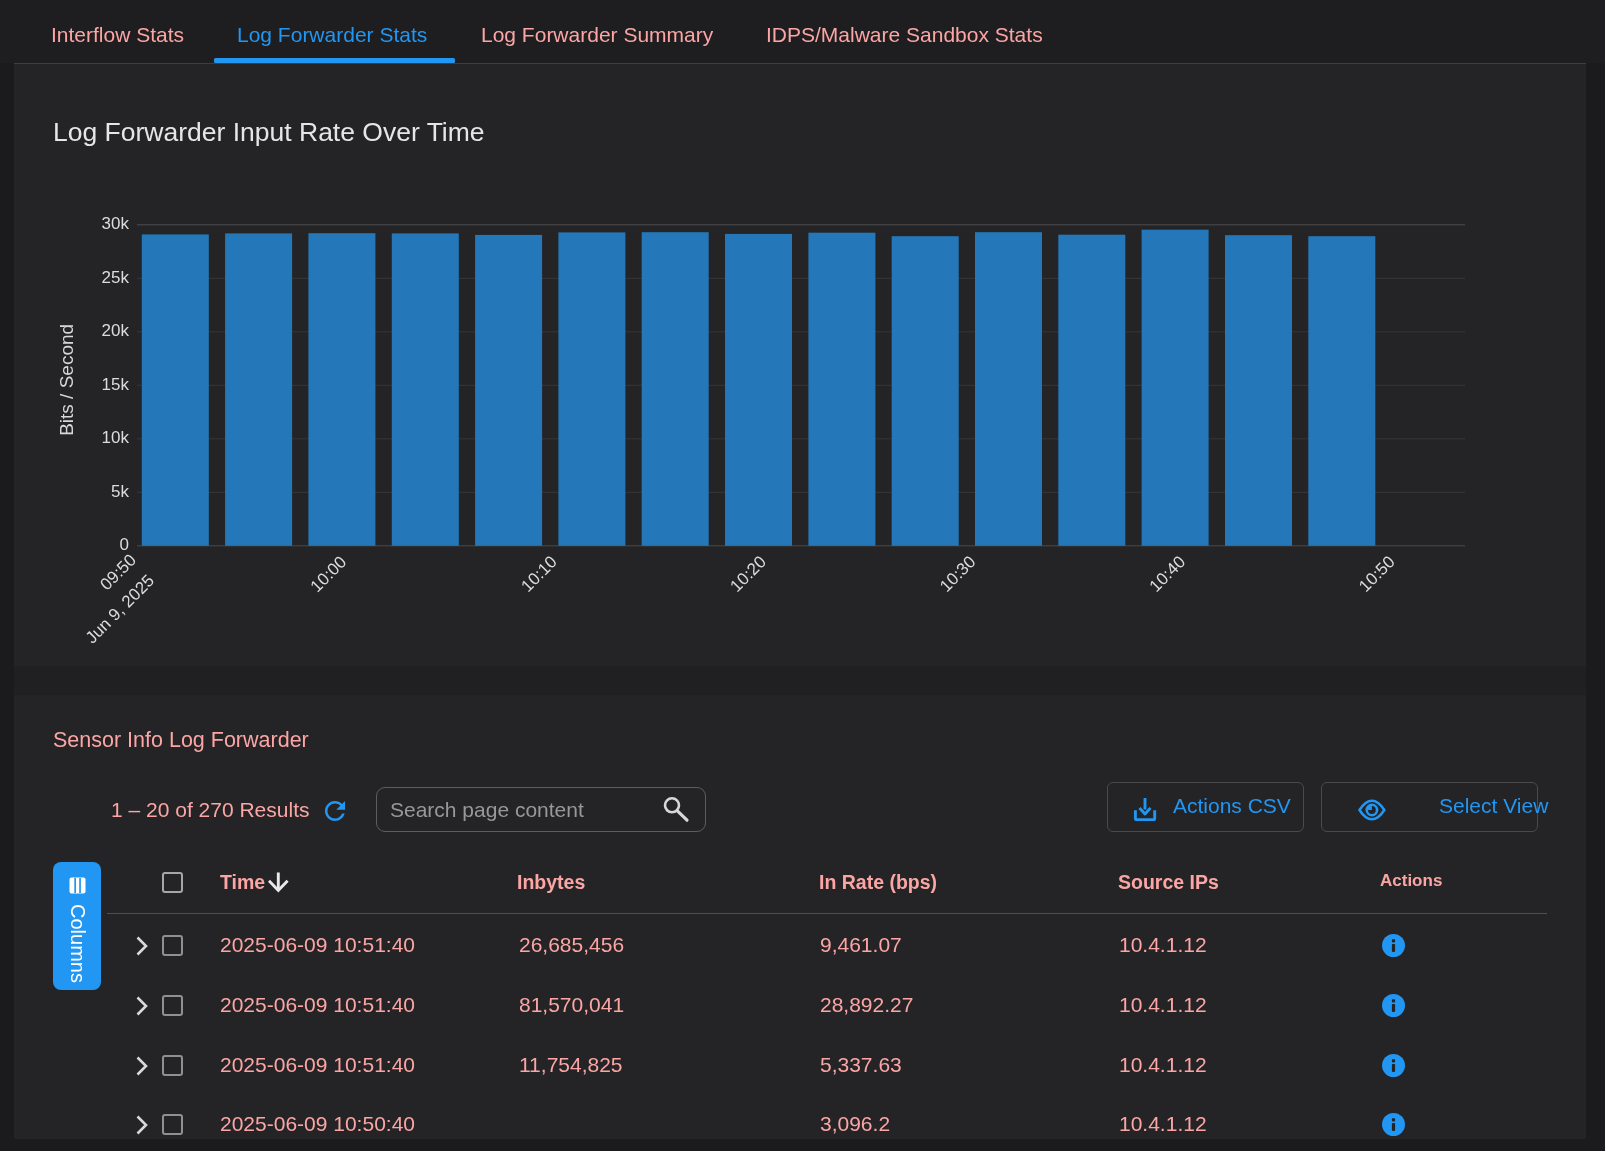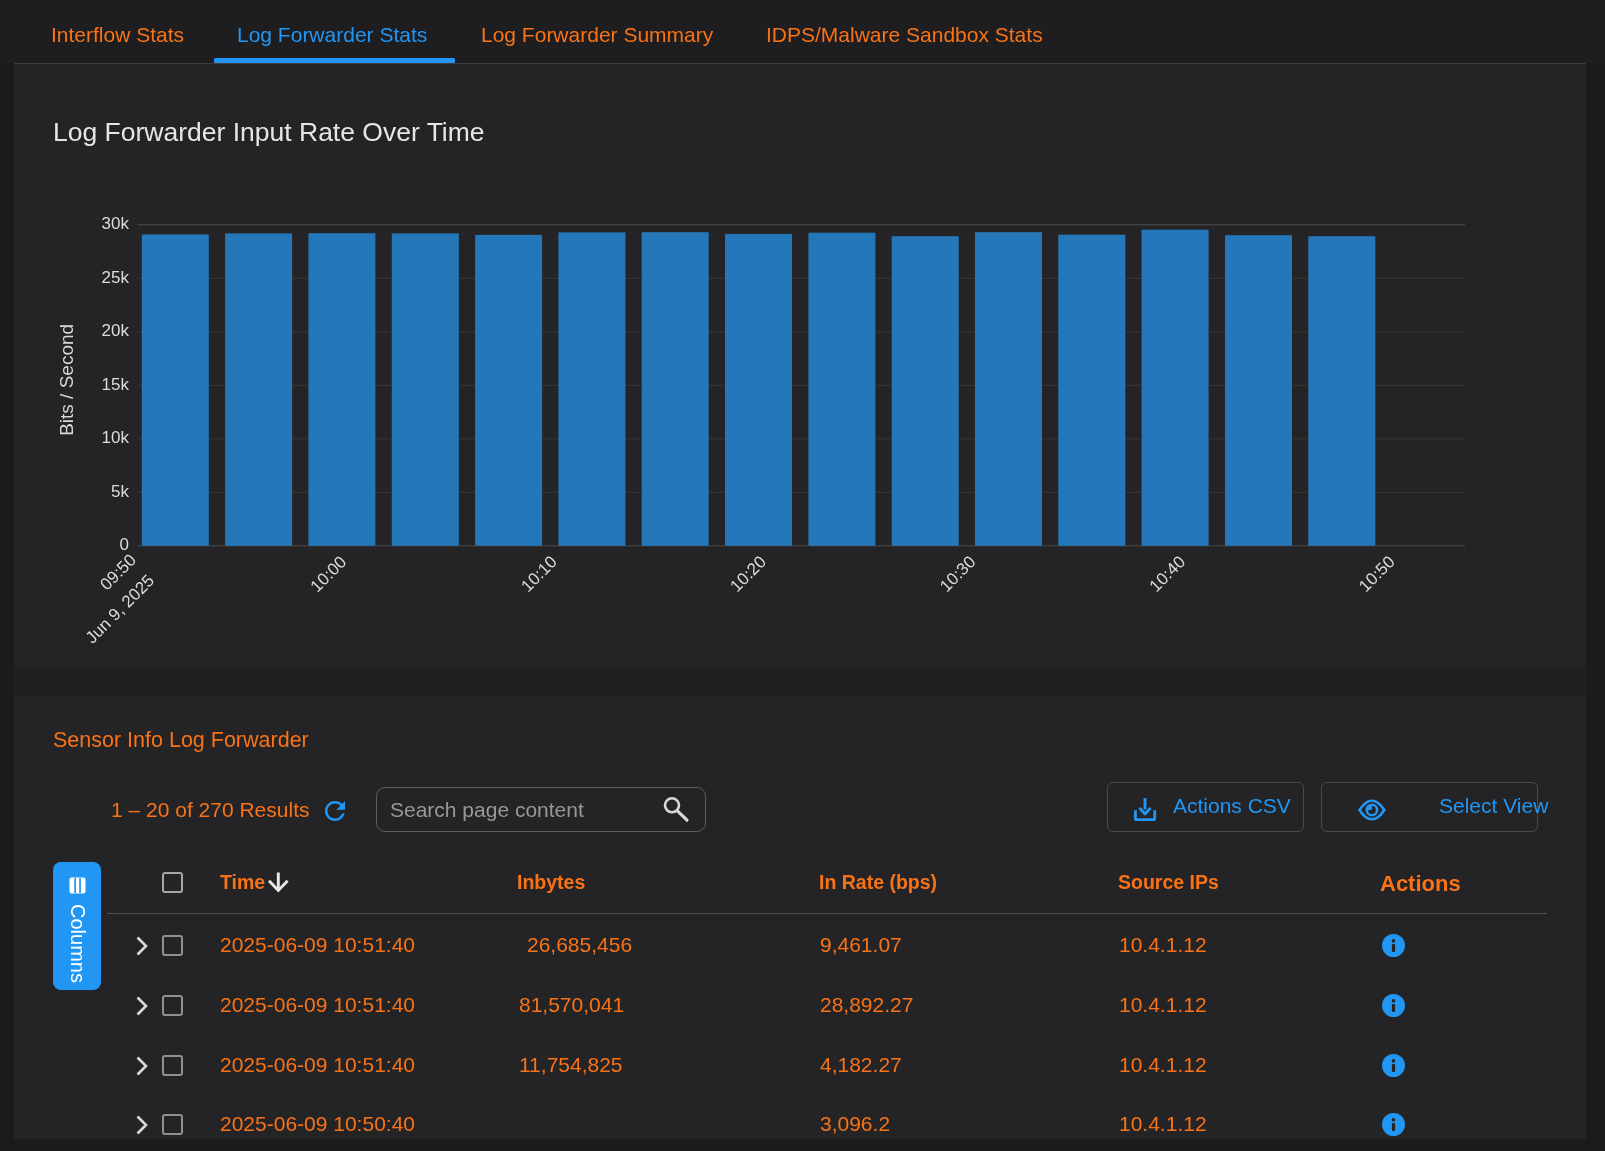--- a/index.html
+++ b/index.html
@@ -1,19 +1,19 @@
 <!DOCTYPE html>
 <html><head>
 <meta charset="utf-8">
 <style>
   html,body{margin:0;padding:0;background:#1b1b1d;font-family:"Liberation Sans",sans-serif;}
   body{width:1605px;height:1151px;position:relative;overflow:hidden;}
   .abs{position:absolute;}
   .panel{background:#242426;}
-  .txt{position:absolute;white-space:nowrap;color:#f97316;}
+  .txt{position:absolute;white-space:nowrap;color:#fca5a5;}
   .blue{color:#2196f3;}
 </style>
 </head>
 <body>
 
   <div class="abs" style="left:14px;top:64px;width:1572px;height:1087px;background:#202022;"></div>
 
   <div class="abs" style="left:0;top:0;width:1605px;height:63px;background:#1e1e20;"></div>
   <div class="abs" style="left:14px;top:63px;width:1572px;height:1px;background:#3e3e40;"></div>
   <div class="txt" style="left:51px;top:23px;font-size:21px;">Interflow Stats</div>
@@ -139,21 +139,21 @@
 
   <div class="abs" style="left:161.5px;top:872px;width:17px;height:17px;border:2.5px solid #a6a6a6;border-radius:3px;"></div>
   <div class="txt" style="left:220px;top:871px;font-size:19.5px;font-weight:bold;">Time</div>
   <svg class="abs" style="left:267px;top:870px;" width="23" height="23" viewBox="0 0 23 23">
     <line x1="11.3" y1="2.5" x2="11.3" y2="19" stroke="#e9e9e9" stroke-width="2.9"></line>
     <path d="M2 10.8 L11.3 20.5 L20.6 10.8" fill="none" stroke="#e9e9e9" stroke-width="2.9"></path>
   </svg>
   <div class="txt" style="left:517px;top:871px;font-size:19.5px;font-weight:bold;">Inbytes</div>
   <div class="txt" style="left:819px;top:871px;font-size:19.5px;font-weight:bold;">In Rate (bps)</div>
   <div class="txt" style="left:1118px;top:871px;font-size:19.5px;font-weight:bold;">Source IPs</div>
-  <div class="txt" style="left:1380px;top:871px;font-size:22px;font-weight:bold;">Actions</div>
+  <div class="txt" style="left:1380px;top:871px;font-size:17px;font-weight:bold;">Actions</div>
   <div class="abs" style="left:107px;top:913px;width:1440px;height:1px;background:#4f4f50;"></div>
 
   <svg class="abs" style="left:136px;top:934.5px;" width="12" height="22" viewBox="0 0 12 22">
     <path d="M1.5 2.5 L10 11 L1.5 19.5" fill="none" stroke="#d9d9d9" stroke-width="2.6"></path>
   </svg>
   <svg class="abs" style="left:136px;top:994.5px;" width="12" height="22" viewBox="0 0 12 22">
     <path d="M1.5 2.5 L10 11 L1.5 19.5" fill="none" stroke="#d9d9d9" stroke-width="2.6"></path>
   </svg>
   <svg class="abs" style="left:136px;top:1054.5px;" width="12" height="22" viewBox="0 0 12 22">
     <path d="M1.5 2.5 L10 11 L1.5 19.5" fill="none" stroke="#d9d9d9" stroke-width="2.6"></path>
@@ -161,32 +161,32 @@
   <svg class="abs" style="left:136px;top:1113.5px;" width="12" height="22" viewBox="0 0 12 22">
     <path d="M1.5 2.5 L10 11 L1.5 19.5" fill="none" stroke="#d9d9d9" stroke-width="2.6"></path>
   </svg>
 
   <div class="abs" style="left:161.5px;top:934.5px;width:17px;height:17px;border:2.5px solid #909090;border-radius:3px;"></div>
   <div class="abs" style="left:161.5px;top:994.5px;width:17px;height:17px;border:2.5px solid #909090;border-radius:3px;"></div>
   <div class="abs" style="left:161.5px;top:1054.5px;width:17px;height:17px;border:2.5px solid #909090;border-radius:3px;"></div>
   <div class="abs" style="left:161.5px;top:1113.5px;width:17px;height:17px;border:2.5px solid #909090;border-radius:3px;"></div>
 
   <div class="txt" style="left:220px;top:933px;font-size:21px;">2025-06-09 10:51:40</div>
-  <div class="txt" style="left:519px;top:933px;font-size:21px;margin-left:8px;">26,685,456</div>
+  <div class="txt" style="left:519px;top:933px;font-size:21px;">26,685,456</div>
   <div class="txt" style="left:820px;top:933px;font-size:21px;">9,461.07</div>
   <div class="txt" style="left:1119px;top:933px;font-size:21px;">10.4.1.12</div>
 
   <div class="txt" style="left:220px;top:993px;font-size:21px;">2025-06-09 10:51:40</div>
   <div class="txt" style="left:519px;top:993px;font-size:21px;">81,570,041</div>
   <div class="txt" style="left:820px;top:993px;font-size:21px;">28,892.27</div>
   <div class="txt" style="left:1119px;top:993px;font-size:21px;">10.4.1.12</div>
 
   <div class="txt" style="left:220px;top:1053px;font-size:21px;">2025-06-09 10:51:40</div>
   <div class="txt" style="left:519px;top:1053px;font-size:21px;">11,754,825</div>
-  <div class="txt" style="left:820px;top:1053px;font-size:21px;">4,182.27</div>
+  <div class="txt" style="left:820px;top:1053px;font-size:21px;">5,337.63</div>
   <div class="txt" style="left:1119px;top:1053px;font-size:21px;">10.4.1.12</div>
 
   <div class="txt" style="left:220px;top:1112px;font-size:21px;">2025-06-09 10:50:40</div>
   <div class="txt" style="left:519px;top:1160px;font-size:21px;">11,723,458</div>
   <div class="txt" style="left:820px;top:1112px;font-size:21px;">3,096.2</div>
   <div class="txt" style="left:1119px;top:1112px;font-size:21px;">10.4.1.12</div>
 
   <svg class="abs" style="left:1382px;top:934px;" width="23" height="23" viewBox="0 0 23 23">
     <circle cx="11.5" cy="11.5" r="11.5" fill="#2196f3"></circle>
     <rect x="9.9" y="5.2" width="3.2" height="3.2" rx="0.8" fill="#242426"></rect>

